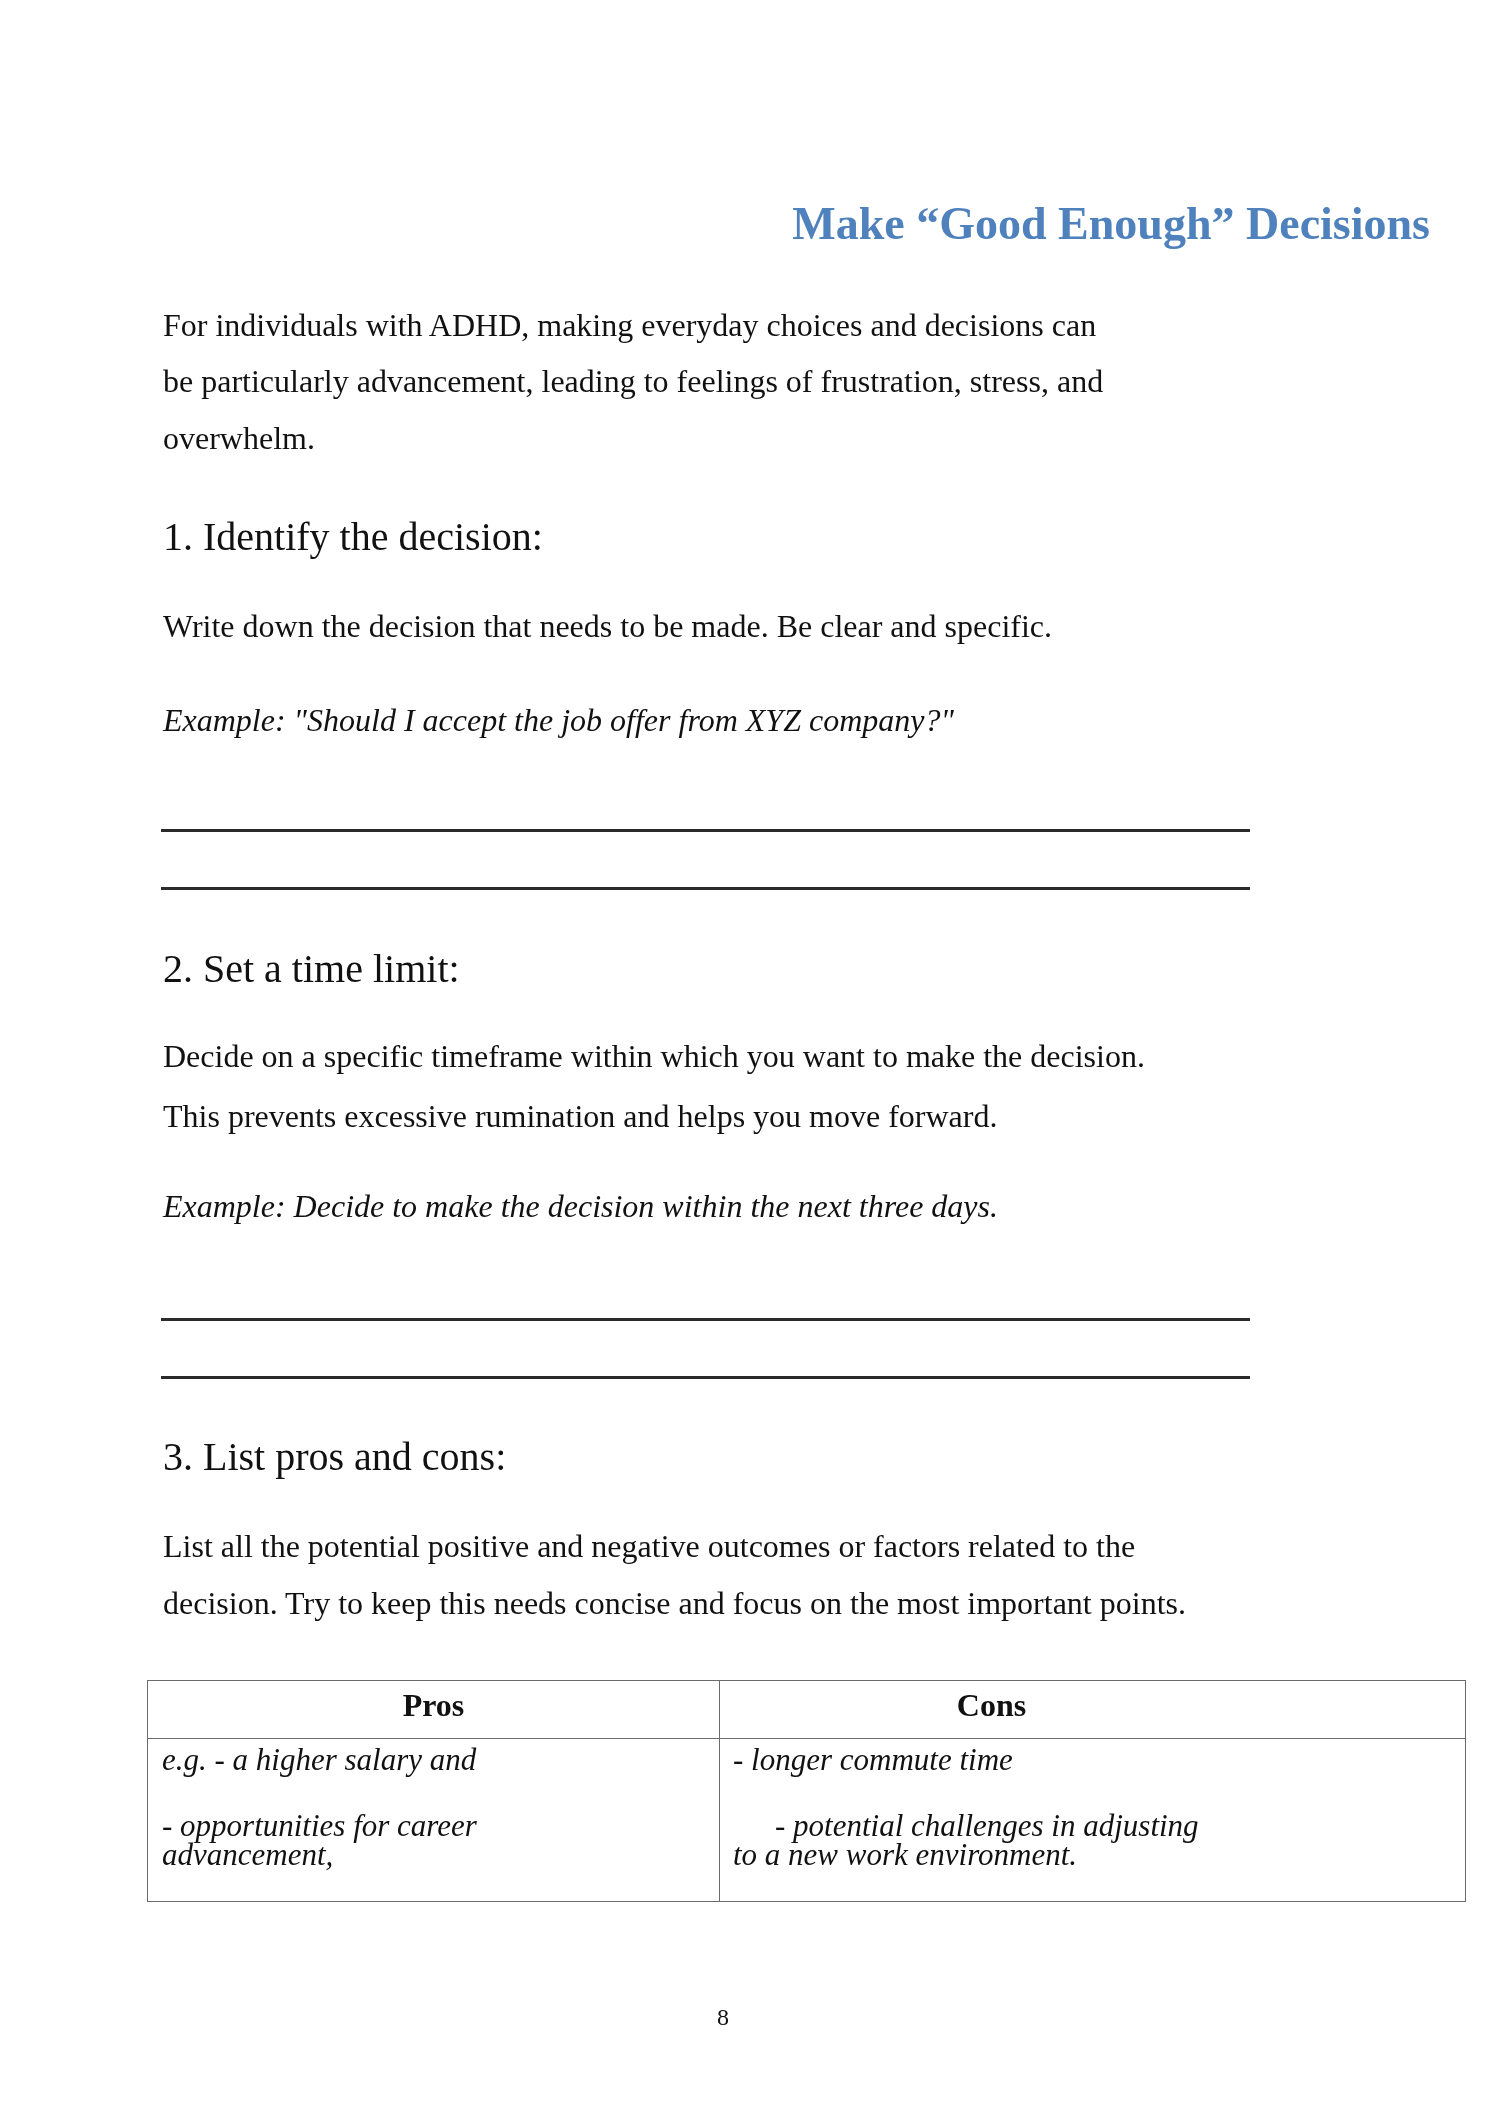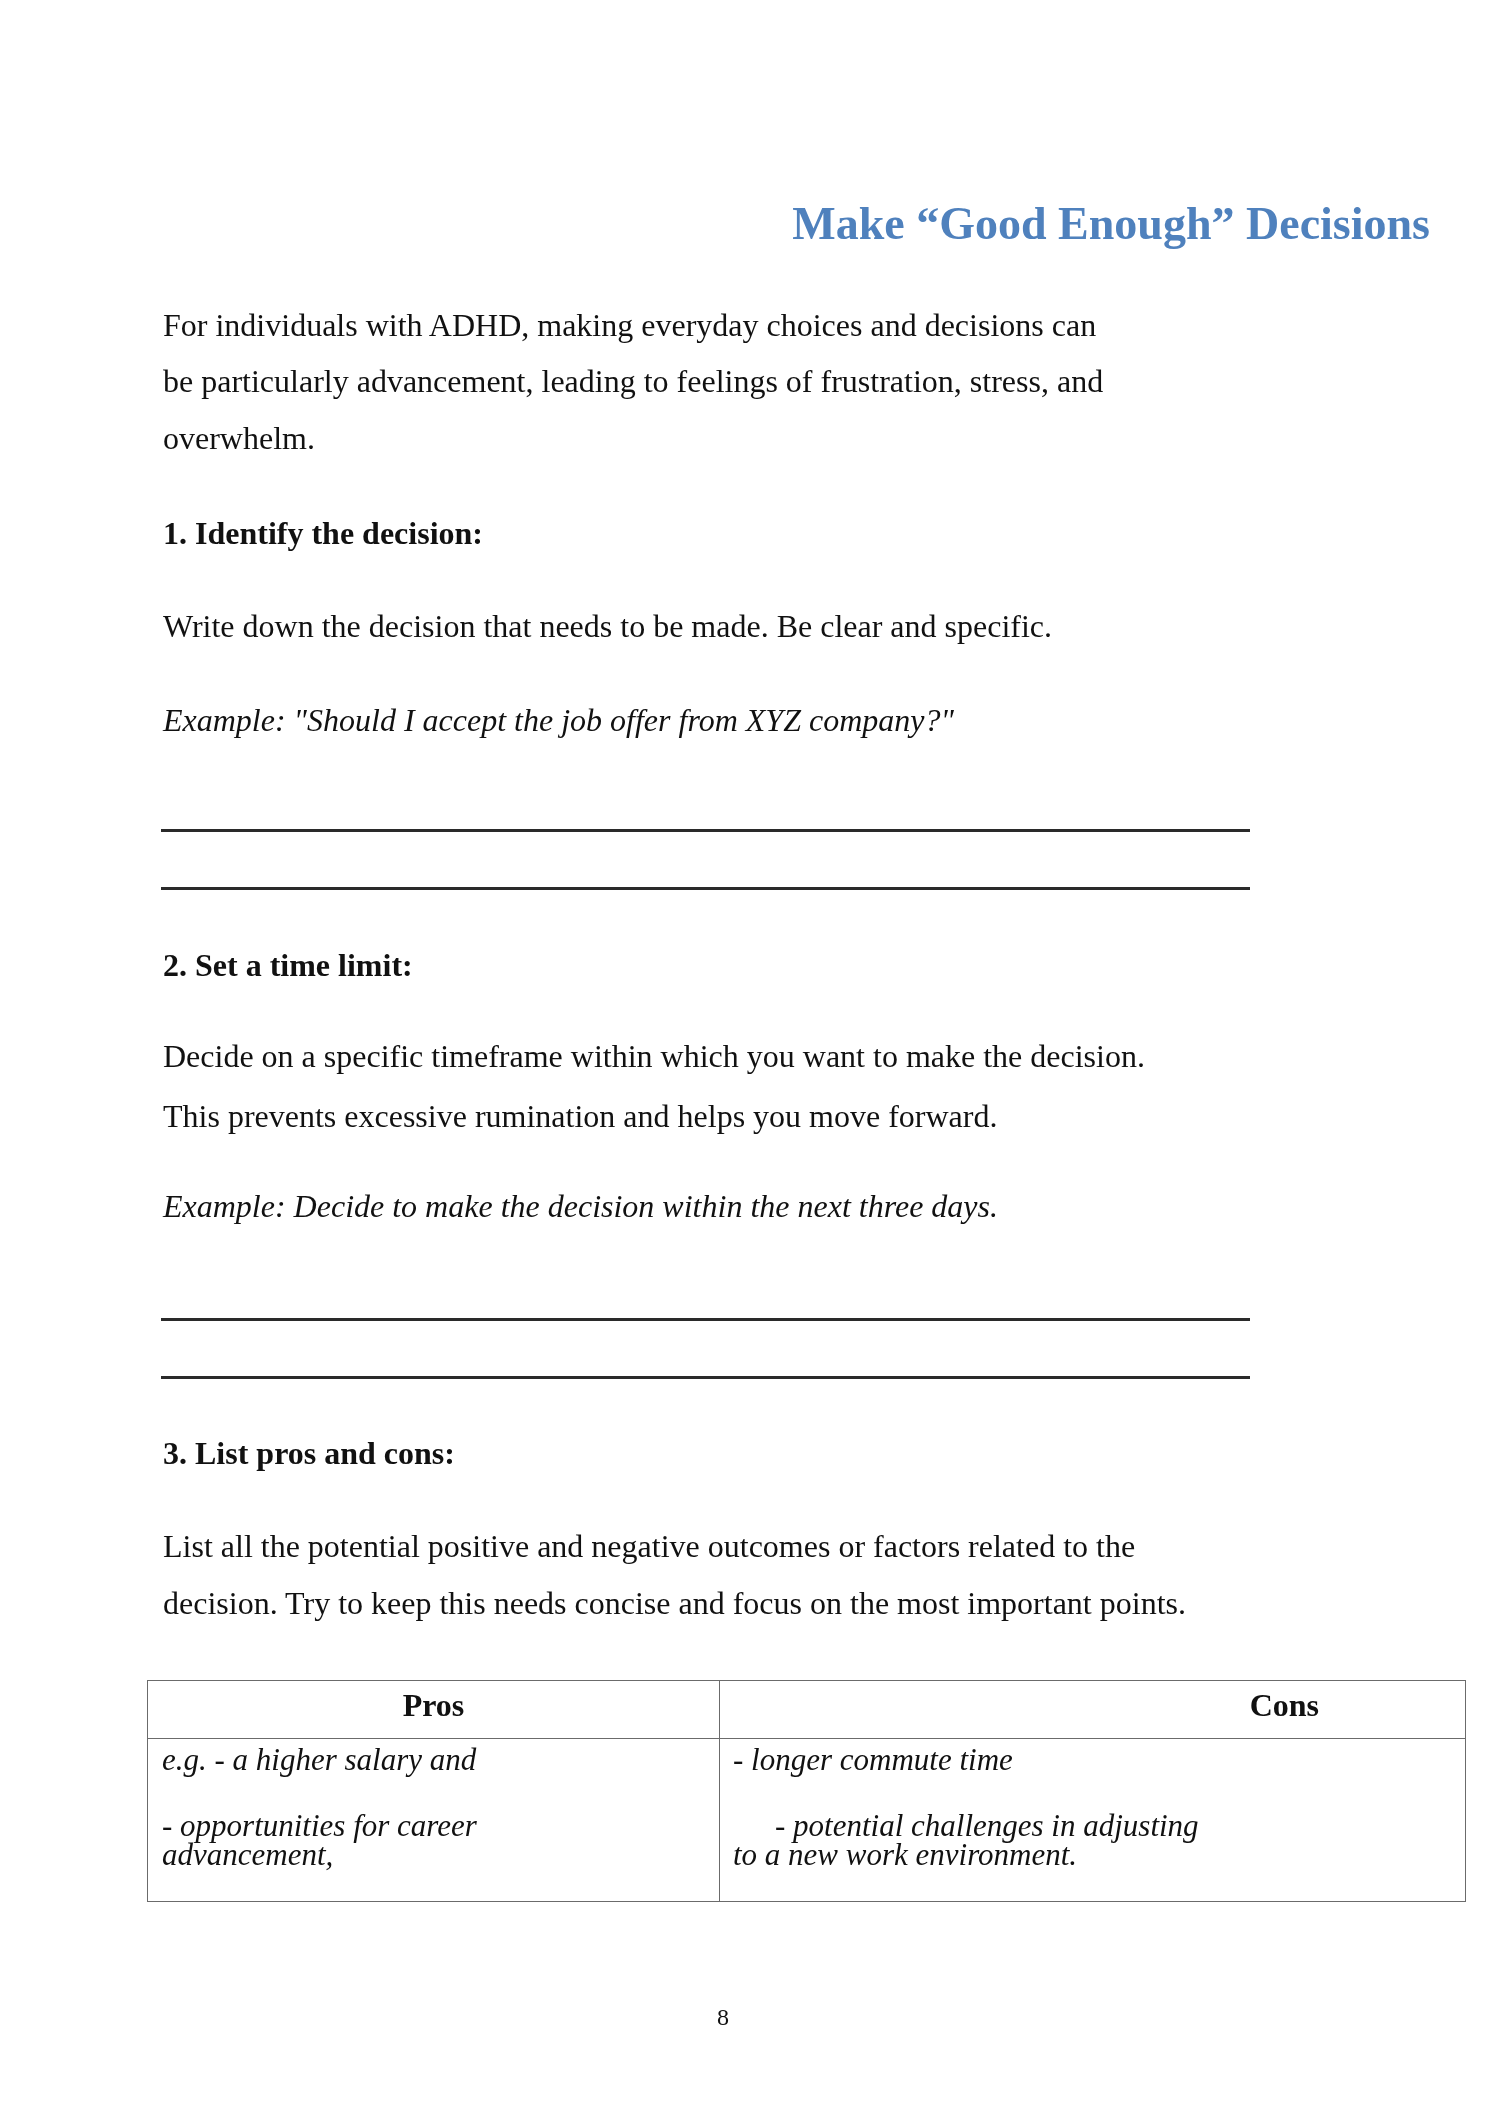--- a/index.html
+++ b/index.html
@@ -2,21 +2,21 @@
 <html><head>
 <meta charset="utf-8">
 <style>
   html, body { margin: 0; padding: 0; background: #ffffff; }
   body { width: 1500px; height: 2121px; position: relative; overflow: hidden;
          font-family: "Liberation Serif", "DejaVu Serif", serif; color: #111111; }
   .abs { position: absolute; white-space: nowrap; line-height: 1; }
   .title { left: 0; width: 1430px; text-align: right; top: 201px;
            font-size: 46px; font-weight: bold; color: #4f81bd; }
   .body { left: 163px; font-size: 32px; }
-  .heading { left: 163px; font-size: 32px; font-weight: bold; }
+  .heading { left: 163px; font-size: 40px; font-weight: normal; }
   .italic { font-style: italic; }
   .rule { position: absolute; left: 161px; width: 1089px; height: 3px; background: #2a2a2a; }
   .table { position: absolute; left: 147px; top: 1680px; width: 1319px; height: 222px;
            border: 1.5px solid #6b6b6b; box-sizing: border-box; }
   .table .hsep { position: absolute; left: 0; right: 0; top: 57px; height: 0; border-top: 1.5px solid #6b6b6b; }
   .table .vsep { position: absolute; top: 0; bottom: 0; left: 571px; width: 0; border-left: 1.5px solid #6b6b6b; }
   .th { position: absolute; top: 8px; font-size: 32px; font-weight: bold; text-align: center; line-height: 1; white-space: nowrap; }
   .td { position: absolute; font-size: 31px; font-style: italic; line-height: 1; white-space: nowrap; }
   .pagenum { left: 0; width: 1446px; text-align: center; top: 2005px; font-size: 24px; font-family: "Liberation Serif", serif; }
 </style>
@@ -46,21 +46,21 @@
 
   <div class="abs heading" style="top:1437px">3. List pros and cons:</div>
   <div class="abs body" style="top:1530px">List all the potential positive and negative outcomes or factors related to the</div>
   <div class="abs body" style="top:1587px">decision. Try to keep this needs concise and focus on the most important points.</div>
 
   <div class="table">
     <div class="hsep"></div>
     <div class="vsep"></div>
 
     <div class="th" style="left:0; width:571px;">Pros</div>
-    <div class="th" style="left:604px; width:567px;text-align:right;">Cons</div>
+    <div class="th" style="left:560px; width:567px;">Cons</div>
 
     <div class="td" style="left:14px; top:63px;">e.g. - a higher salary and</div>
     <div class="td" style="left:14px; top:129px;">- opportunities for career</div>
     <div class="td" style="left:14px; top:158px;">advancement,</div>
 
     <div class="td" style="left:585px; top:63px;">- longer commute time</div>
     <div class="td" style="left:585px; top:129px;margin-left:42px;">- potential challenges in adjusting</div>
     <div class="td" style="left:585px; top:158px;">to a new work environment.</div>
   </div>
 

